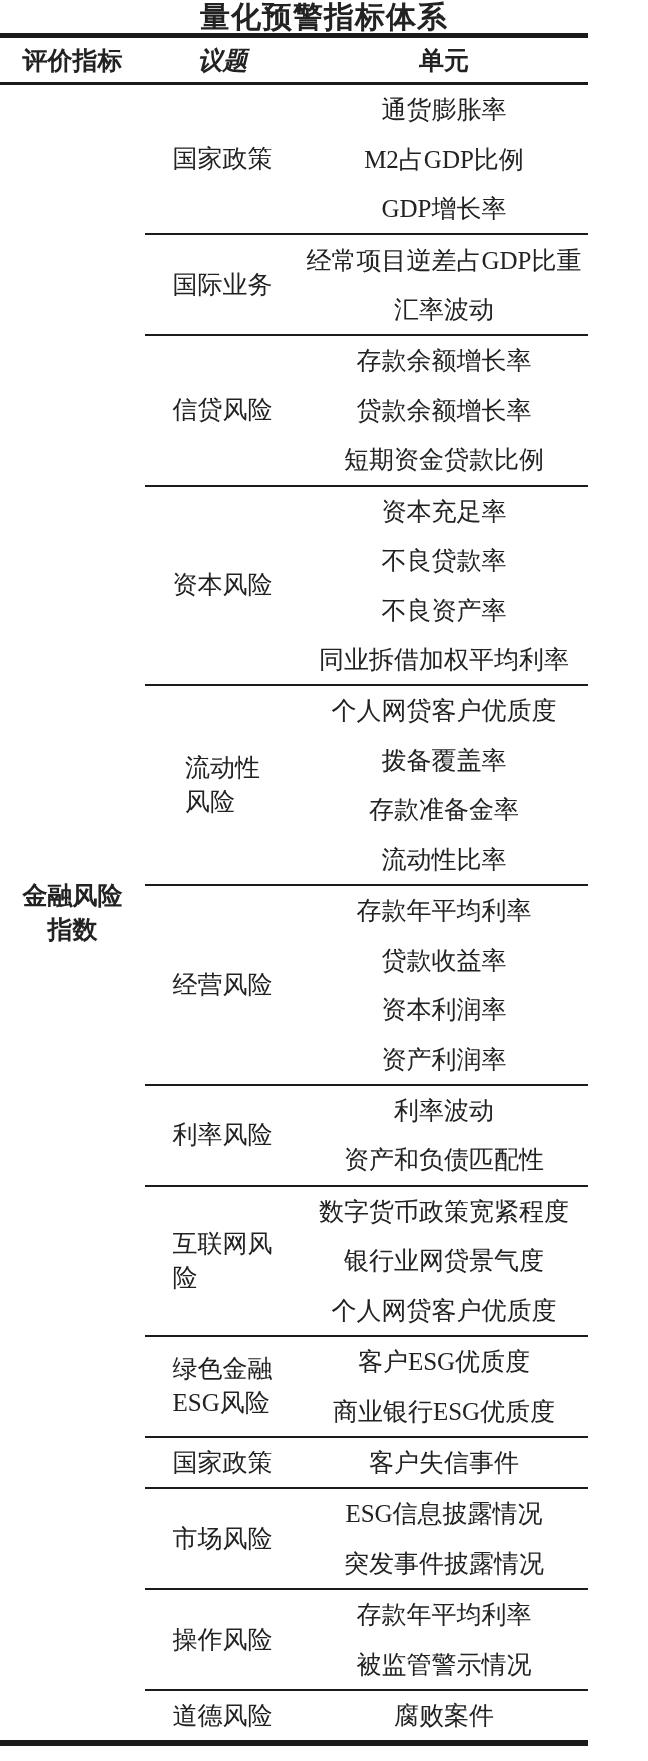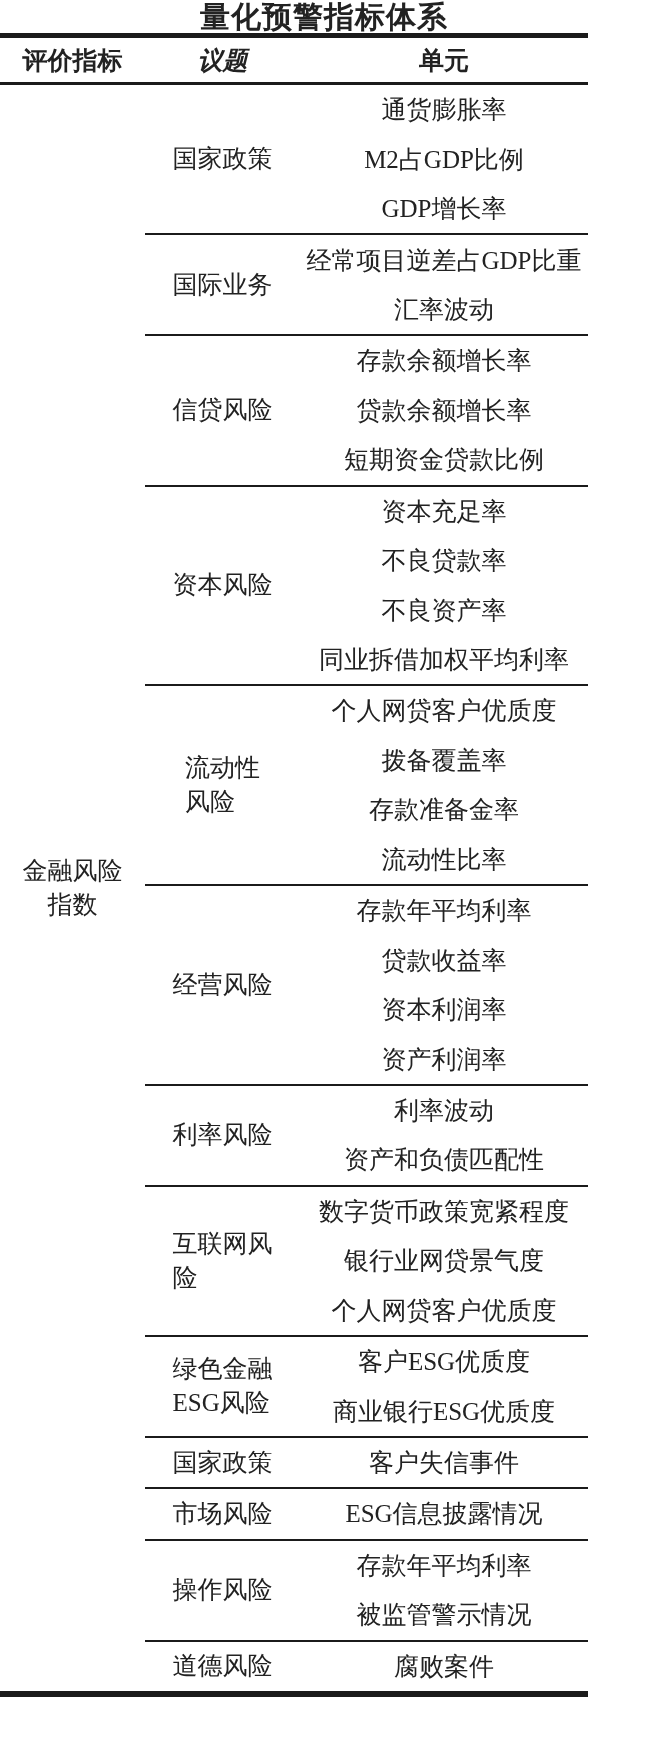--- a/index.html
+++ b/index.html
@@ -51,20 +51,21 @@
   .tbody { display: flex; }
   .col-indicator {
     width: 145px;
     display: flex;
     align-items: center;
     justify-content: center;
     text-align: center;
     font-size: 25px;
     line-height: 34px;
     white-space: pre-line;
+    font-weight: bold;
   }
   .groups { flex: 1; display: flex; flex-direction: column; }
   .group {
     display: flex;
     border-bottom: 2px solid var(--border);
   }
   .group:last-child { border-bottom: none; }
   .topic-cell {
     width: 155px;
     display: flex;
@@ -180,20 +181,21 @@
           <div class="group">
             <div class="topic-cell">国家政策</div>
             <div class="units">
               <div class="unit-row">客户失信事件</div>
             </div>
           </div>
           <div class="group">
             <div class="topic-cell">市场风险</div>
             <div class="units">
               <div class="unit-row">ESG信息披露情况</div>
+              <div class="unit-row">突发事件披露情况</div>
             </div>
           </div>
           <div class="group">
             <div class="topic-cell">操作风险</div>
             <div class="units">
               <div class="unit-row">存款年平均利率</div>
               <div class="unit-row">被监管警示情况</div>
             </div>
           </div>
           <div class="group">

